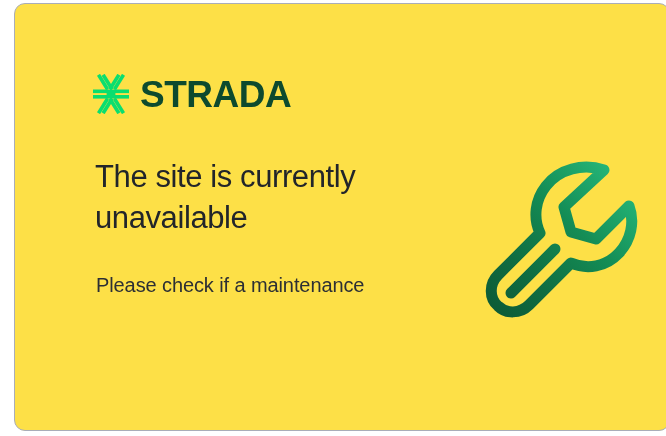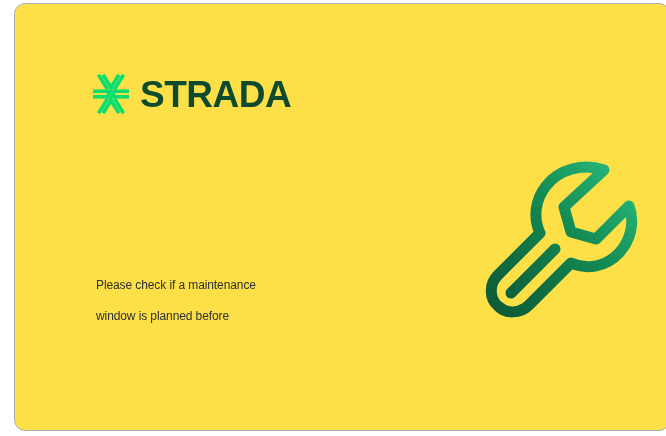--- a/index.html
+++ b/index.html
@@ -67,21 +67,21 @@
     color: #22252a;
   }
 
   
   #body-copy {
     position: absolute;
     left: 81px;
     top: 266px;
     width: 310px;
     font-family: "Liberation Sans", sans-serif;
-    font-size: 12px;
+    font-size: 20px;
     font-weight: normal;
     line-height: 31px;
     letter-spacing: -0.1px;
     color: #2c2f34;
   }
   #body-copy .copy-line {
     display: block;
     white-space: nowrap;
   }
 
@@ -130,24 +130,24 @@
           <rect x="19.6" y="23.5" width="3.6" height="17" transform="rotate(-32 21.4 32)"></rect>
 
           <rect x="13.6" y="15.5" width="8.8" height="9.1"></rect>
         </g>
       </svg>
     </span>
 
     <span id="brand-wordmark">STRADA</span>
   </div>
 
+  <h1 id="page-title">The site is currently unavailable</h1>
 
   <div id="body-copy">
     <span class="copy-line">Please check if a maintenance</span>
-    <span class="copy-line">window is planned before</span>
   </div>
 
   <div id="wrench-illustration">
     <svg viewBox="0 0 168 166" aria-hidden="true">
       <defs>
         <linearGradient id="wrenchGrad" x1="10" y1="156" x2="158" y2="14" gradientUnits="userSpaceOnUse">
           <stop offset="0" stop-color="#0d5734"></stop>
           <stop offset="0.30" stop-color="#0f6d42"></stop>
           <stop offset="0.62" stop-color="#148c55"></stop>
           <stop offset="1" stop-color="#27bb7d"></stop>

